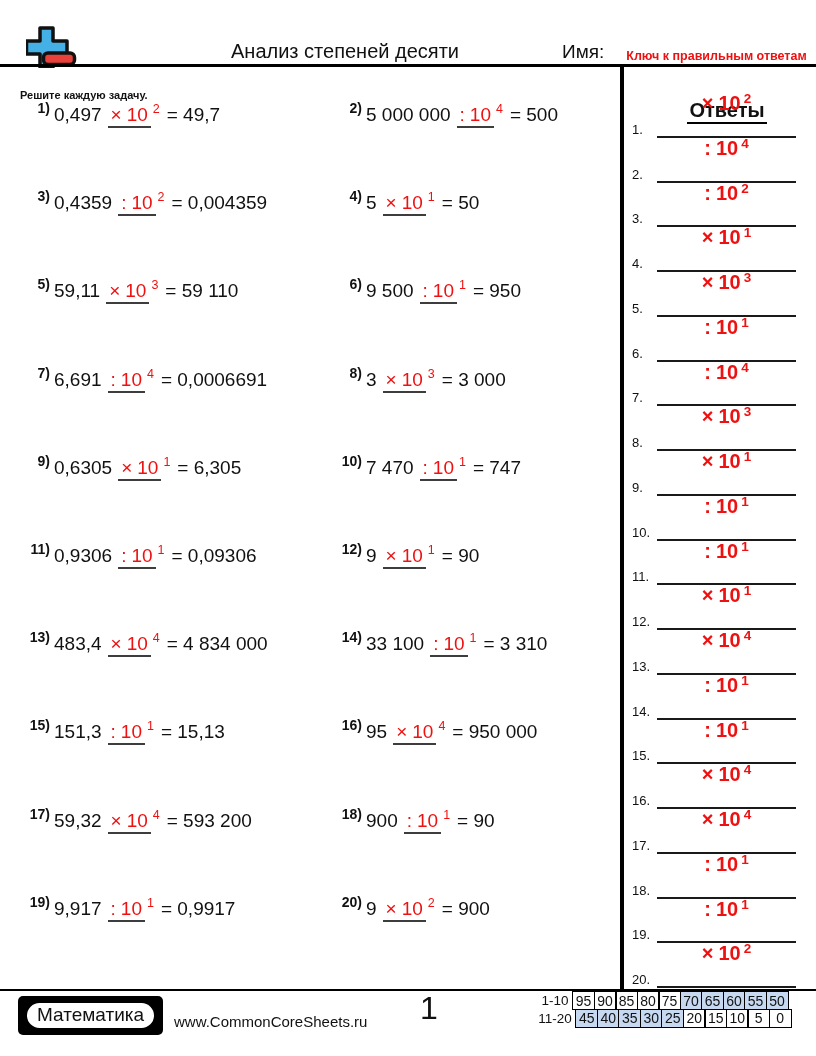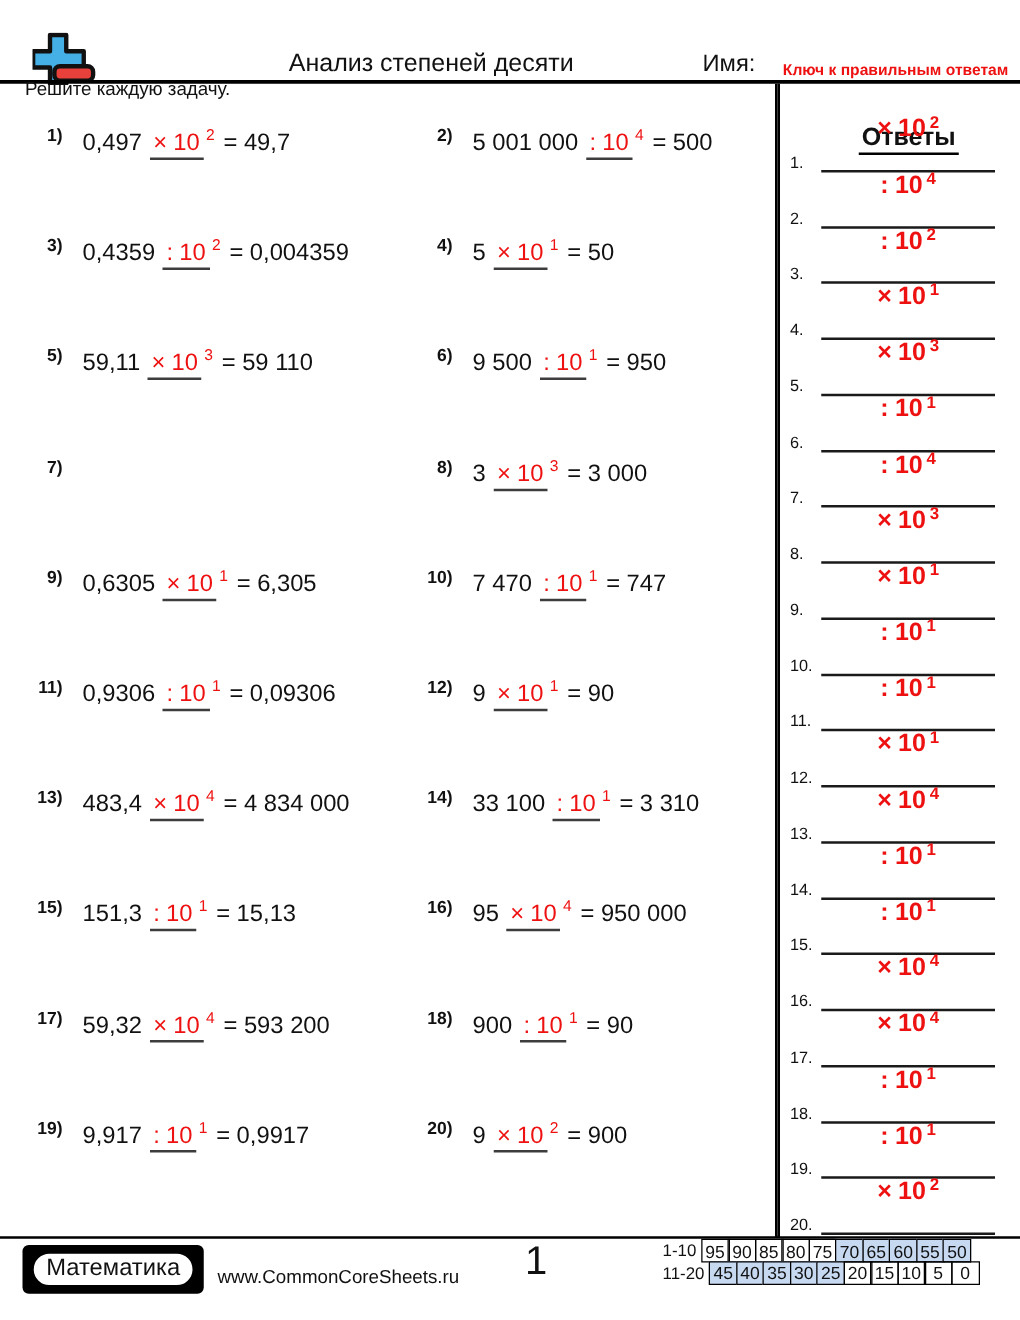--- a/index.html
+++ b/index.html
@@ -18,28 +18,28 @@
   }
 
   
   .logo{position:absolute;left:26px;top:26px;width:52px;height:42px;}
   .title{position:absolute;left:345px;top:40px;transform:translateX(-50%);
     font-size:20px;white-space:nowrap;}
   .name-label{position:absolute;left:562px;top:41px;font-size:19px;}
   .key-label{position:absolute;left:617px;top:49px;width:199px;text-align:center;
     color:var(--accent-red);font-weight:bold;font-size:12.5px;white-space:nowrap;}
   .header-rule{position:absolute;left:0;top:64px;width:816px;height:3px;background:#000;}
-  .instruction{position:absolute;left:20px;top:63px;font-weight:normal;font-size:15px;}
+  .instruction{position:absolute;left:20px;top:89px;font-weight:bold;font-size:11px;}
 
   
   .problems{position:absolute;left:22px;top:100px;width:596px;
     display:grid;grid-template-columns:312px 1fr;grid-auto-rows:88.2px;}
   .problem{display:flex;align-items:flex-start;white-space:nowrap;}
   .pnum{font-weight:bold;font-size:14px;min-width:28px;text-align:right;flex:none;}
-  .pexpr{font-size:19px;margin-top:4px;margin-left:16px;}
+  .pexpr{font-size:19px;margin-top:4px;margin-left:4px;}
   .pval{margin-right:6px;}
   .red-seg{color:var(--accent-red);border-bottom:2px solid var(--line-gray);
     padding:0 3px 1px 3px;}
   .pop{margin-right:5px;}
   .pexp{display:inline-block;position:relative;top:-8px;font-size:12.5px;
     color:var(--accent-red);margin:0 4px 0 2px;}
   .pres{margin-left:3px;}
 
   
   .separator{position:absolute;left:620px;top:67px;width:3px;height:923px;
@@ -59,21 +59,21 @@
 
   
   .footer-rule{position:absolute;left:0;top:989px;width:816px;height:2px;background:#000;}
   .brand{position:absolute;left:18px;top:996px;background:#000;border-radius:5px;
     padding:5px 7px;}
   .brand-pill{background:#fff;border:2.5px solid #000;border-radius:20px;
     padding:1px 10px 2px 10px;font-weight:normal;font-size:19px;white-space:nowrap;}
   .website{position:absolute;left:174px;top:1013px;font-size:15px;}
   .page-num{position:absolute;left:420px;top:990px;font-size:32px;}
   .grade-table{position:absolute;left:530px;top:991px;width:270px;}
-  .grade-row{display:flex;justify-content:flex-start;}
+  .grade-row{display:flex;justify-content:center;}
   .grade-row + .grade-row{margin-top:-1.5px;}
   .grade-label{font-size:13.5px;display:flex;align-items:center;
     padding-right:5px;white-space:nowrap;}
   .grade-cell{width:23px;height:19px;border:1.5px solid #000;margin-left:-1.5px;
     display:flex;align-items:center;justify-content:center;font-size:14px;flex:none;}
   .grade-cell.hl{background:var(--highlight-blue);}
 </style>
 </head>
 <body>
 
@@ -91,21 +91,21 @@
   <div class="instruction">Решите каждую задачу.</div>
 
   <div class="problems" id="problems">
   <div class="problem">
     <span class="pnum">1)</span>
     <span class="pexpr"><span class="pval">0,497</span><span class="red-seg"><span class="pop">×</span><span class="pbase">10</span></span><span class="pexp">2</span><span class="pres">= 49,7</span></span>
   </div>
 
   <div class="problem">
     <span class="pnum">2)</span>
-    <span class="pexpr"><span class="pval">5 001 000</span><span class="red-seg"><span class="pop">:</span><span class="pbase">10</span></span><span class="pexp">4</span><span class="pres">= 500</span></span>
+    <span class="pexpr"><span class="pval">5 000 000</span><span class="red-seg"><span class="pop">:</span><span class="pbase">10</span></span><span class="pexp">4</span><span class="pres">= 500</span></span>
   </div>
 
   <div class="problem">
     <span class="pnum">3)</span>
     <span class="pexpr"><span class="pval">0,4359</span><span class="red-seg"><span class="pop">:</span><span class="pbase">10</span></span><span class="pexp">2</span><span class="pres">= 0,004359</span></span>
   </div>
 
   <div class="problem">
     <span class="pnum">4)</span>
     <span class="pexpr"><span class="pval">5</span><span class="red-seg"><span class="pop">×</span><span class="pbase">10</span></span><span class="pexp">1</span><span class="pres">= 50</span></span>
@@ -116,20 +116,21 @@
     <span class="pexpr"><span class="pval">59,11</span><span class="red-seg"><span class="pop">×</span><span class="pbase">10</span></span><span class="pexp">3</span><span class="pres">= 59 110</span></span>
   </div>
 
   <div class="problem">
     <span class="pnum">6)</span>
     <span class="pexpr"><span class="pval">9 500</span><span class="red-seg"><span class="pop">:</span><span class="pbase">10</span></span><span class="pexp">1</span><span class="pres">= 950</span></span>
   </div>
 
   <div class="problem">
     <span class="pnum">7)</span>
+    <span class="pexpr"><span class="pval">6,691</span><span class="red-seg"><span class="pop">:</span><span class="pbase">10</span></span><span class="pexp">4</span><span class="pres">= 0,0006691</span></span>
   </div>
 
   <div class="problem">
     <span class="pnum">8)</span>
     <span class="pexpr"><span class="pval">3</span><span class="red-seg"><span class="pop">×</span><span class="pbase">10</span></span><span class="pexp">3</span><span class="pres">= 3 000</span></span>
   </div>
 
   <div class="problem">
     <span class="pnum">9)</span>
     <span class="pexpr"><span class="pval">0,6305</span><span class="red-seg"><span class="pop">×</span><span class="pbase">10</span></span><span class="pexp">1</span><span class="pres">= 6,305</span></span>

